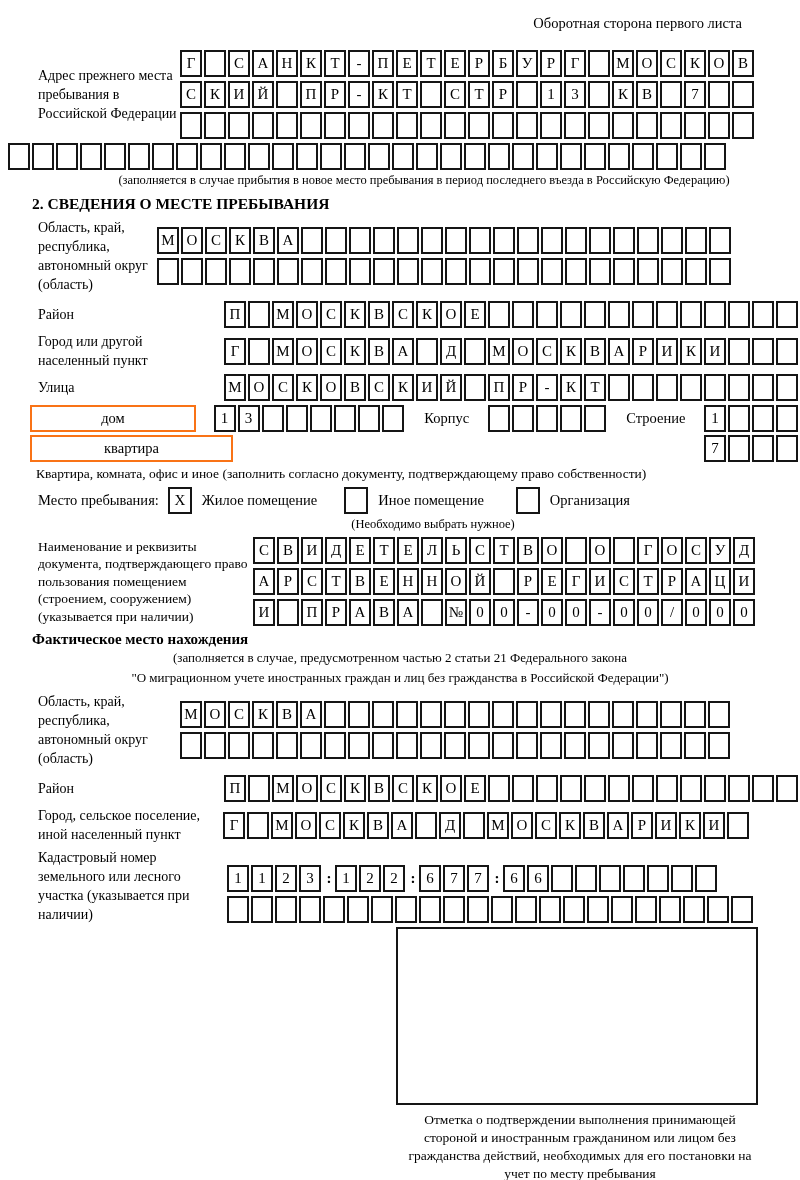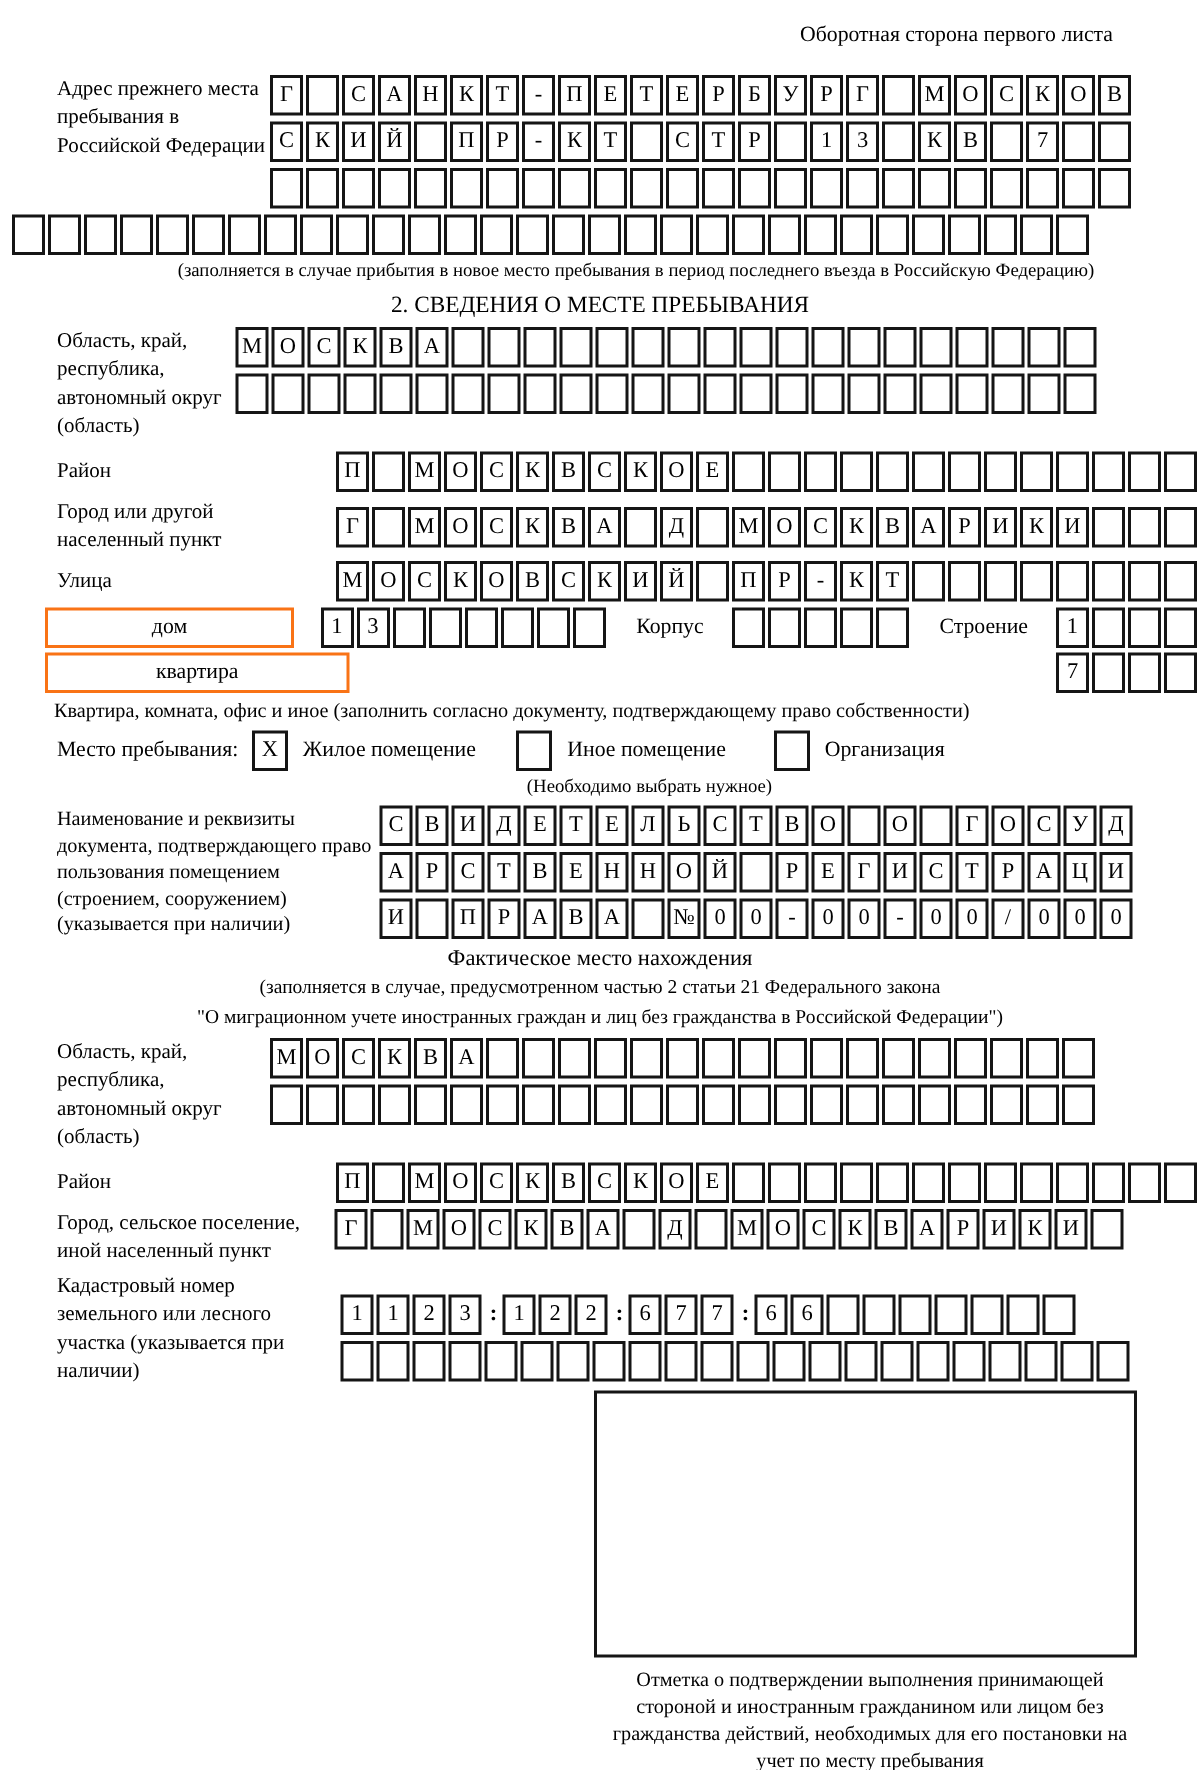--- a/index.html
+++ b/index.html
@@ -5,21 +5,21 @@
   html,body { margin:0; padding:0; background:#ffffff; }
   body {
     width:800px; height:1180px; overflow:hidden;
     font-family:"Liberation Serif","DejaVu Serif",serif;
     color:#000;
   }
   .page { position:relative; width:800px; height:1180px; }
 
   .header-note { padding:15px 58px 0 0; text-align:right; font-size:14.5px; }
 
-  .frow { display:flex; align-items:flex-start; }
+  .frow { display:flex; align-items:center; }
   .frow.vcenter { align-items:center;justify-content:space-between; }
   .flabel { flex:none; font-size:14px; line-height:19px; }
   .w119{width:119px} .w142{width:142px} .w144{width:144px}
   .w215{width:215px} .w185{width:185px} .w189{width:189px}
   .ml38{margin-left:38px} .ml30{margin-left:30px} .ml36{margin-left:36px}
 
   .rows { display:flex; flex-direction:column; gap:4px; }
   .cells { display:flex; }
 
   .cell {
@@ -37,21 +37,21 @@
     display:flex; align-items:center; justify-content:center;
     font-size:14.5px; margin-right:7px; background:#fff;
   }
   .typebox.house { width:166px; }
   .typebox.apt { width:203px; }
 
   .inline-label { font-size:14.5px; margin:0 8px; white-space:nowrap; }
 
   .note-center { text-align:center; font-size:12.5px; margin-top:3px;padding-left:48px; }
   .note-left { font-size:13.5px; margin-top:4px; }
-  .h-bold-center { text-align:center; font-weight:normal; font-size:15.5px; }
+  .h-bold-center { font-weight:bold; font-size:15.5px;padding-left:32px; }
   .sub-note { text-align:center; font-size:13px; line-height:20px; }
 
   .stay-row { display:flex; align-items:center; font-size:14.5px; margin:5px 0 0 38px; }
   .checkbox {
     flex:none; display:inline-flex; align-items:center; justify-content:center;
     width:24px; height:27px; box-sizing:border-box; border:2px solid #151515;
     font-size:15px; background:#fff;
   }
   .stay-row .opt { display:flex; align-items:center; }
   .stay-row .optlabel { margin-left:10px; }

